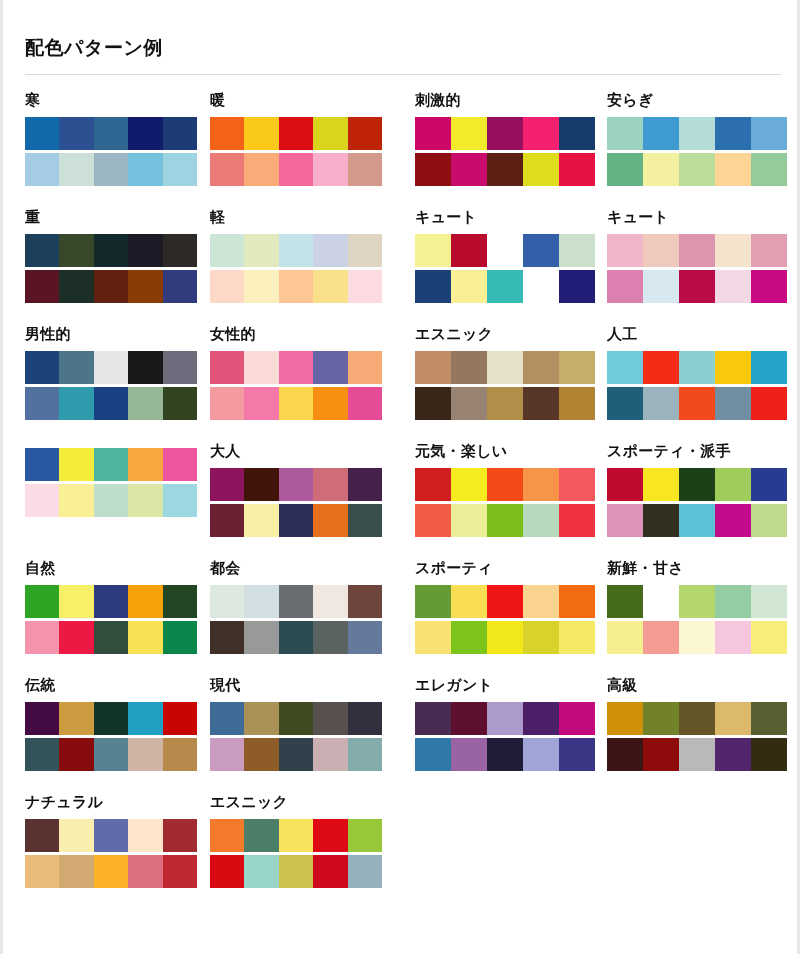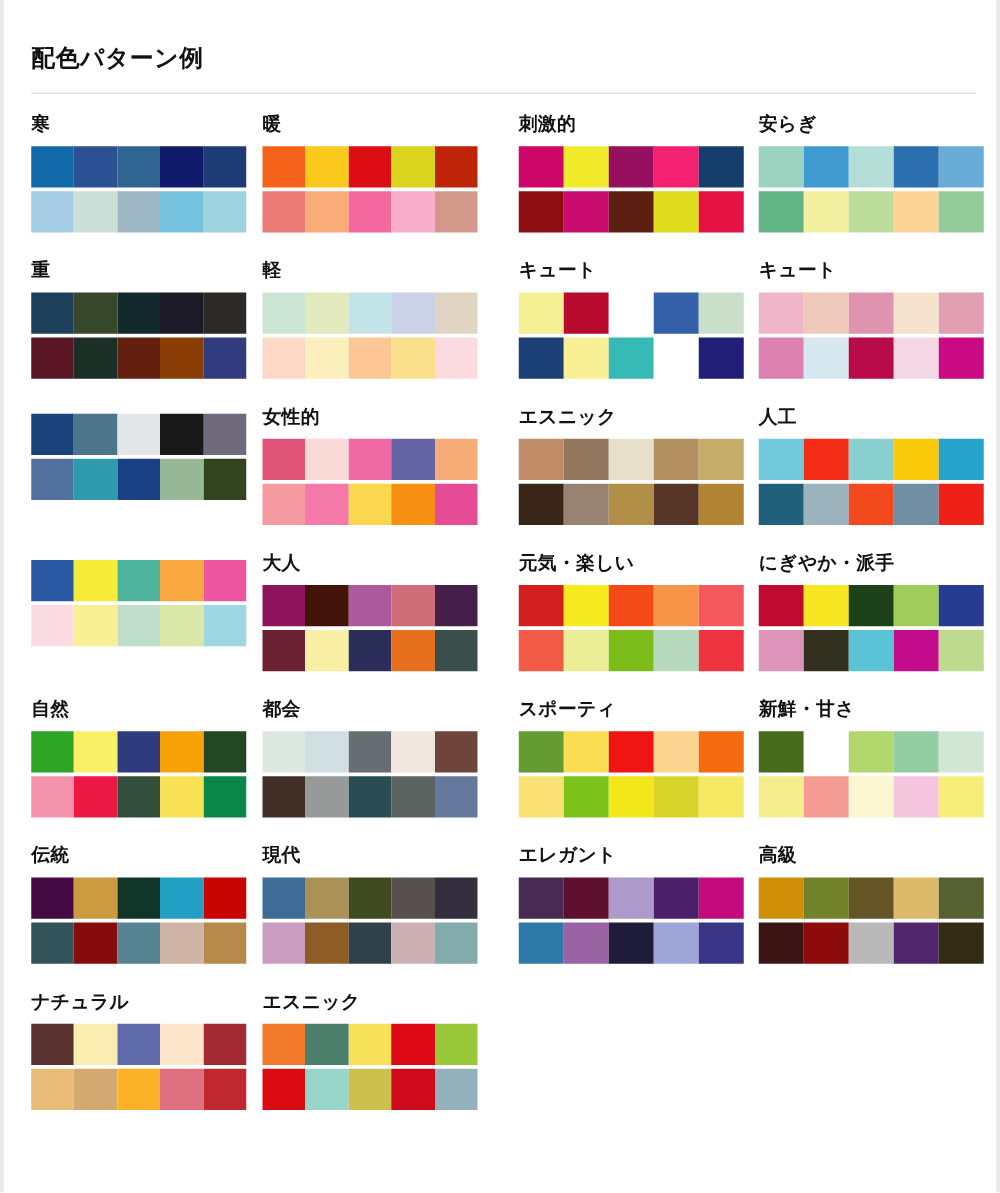--- a/index.html
+++ b/index.html
@@ -229,20 +229,21 @@
             <div class="sw" title="#dc80b0" style="background: rgb(220, 128, 176);"></div>
             <div class="sw" title="#d8e8f0" style="background: rgb(216, 232, 240);"></div>
             <div class="sw" title="#b80b47" style="background: rgb(184, 11, 71);"></div>
             <div class="sw" title="#f3d7e5" style="background: rgb(243, 215, 229);"></div>
             <div class="sw" title="#c80b83" style="background: rgb(200, 11, 131);"></div>
           </div>
         </div>
       </div>
       <div class="pal-row">
         <div class="palette c0">
+          <div class="pal-label">男性的</div>
           <div class="pal-strip">
             <div class="sw" title="#1c427b" style="background: rgb(28, 66, 123);"></div>
             <div class="sw" title="#4c748b" style="background: rgb(76, 116, 139);"></div>
             <div class="sw" title="#e4e5e6" style="background: rgb(228, 229, 230);"></div>
             <div class="sw" title="#191919" style="background: rgb(25, 25, 25);"></div>
             <div class="sw" title="#6f6b7d" style="background: rgb(111, 107, 125);"></div>
           </div>
           <div class="pal-strip second">
             <div class="sw" title="#52719f" style="background: rgb(82, 113, 159);"></div>
             <div class="sw" title="#2f9cae" style="background: rgb(47, 156, 174);"></div>
@@ -348,21 +349,21 @@
           </div>
           <div class="pal-strip second">
             <div class="sw" title="#f25b45" style="background: rgb(242, 91, 69);"></div>
             <div class="sw" title="#ebee96" style="background: rgb(235, 238, 150);"></div>
             <div class="sw" title="#7cbd1c" style="background: rgb(124, 189, 28);"></div>
             <div class="sw" title="#b6d8bc" style="background: rgb(182, 216, 188);"></div>
             <div class="sw" title="#ef3340" style="background: rgb(239, 51, 64);"></div>
           </div>
         </div>
         <div class="palette c3 wide">
-          <div class="pal-label">にぎやか・派手</div>
+          <div class="pal-label">スポーティ・派手</div>
           <div class="pal-strip">
             <div class="sw" title="#c00a30" style="background: rgb(192, 10, 48);"></div>
             <div class="sw" title="#f7e621" style="background: rgb(247, 230, 33);"></div>
             <div class="sw" title="#1c4018" style="background: rgb(28, 64, 24);"></div>
             <div class="sw" title="#a0cc5c" style="background: rgb(160, 204, 92);"></div>
             <div class="sw" title="#273c90" style="background: rgb(39, 60, 144);"></div>
           </div>
           <div class="pal-strip second">
             <div class="sw" title="#dd94ba" style="background: rgb(221, 148, 186);"></div>
             <div class="sw" title="#33301f" style="background: rgb(51, 48, 31);"></div>

